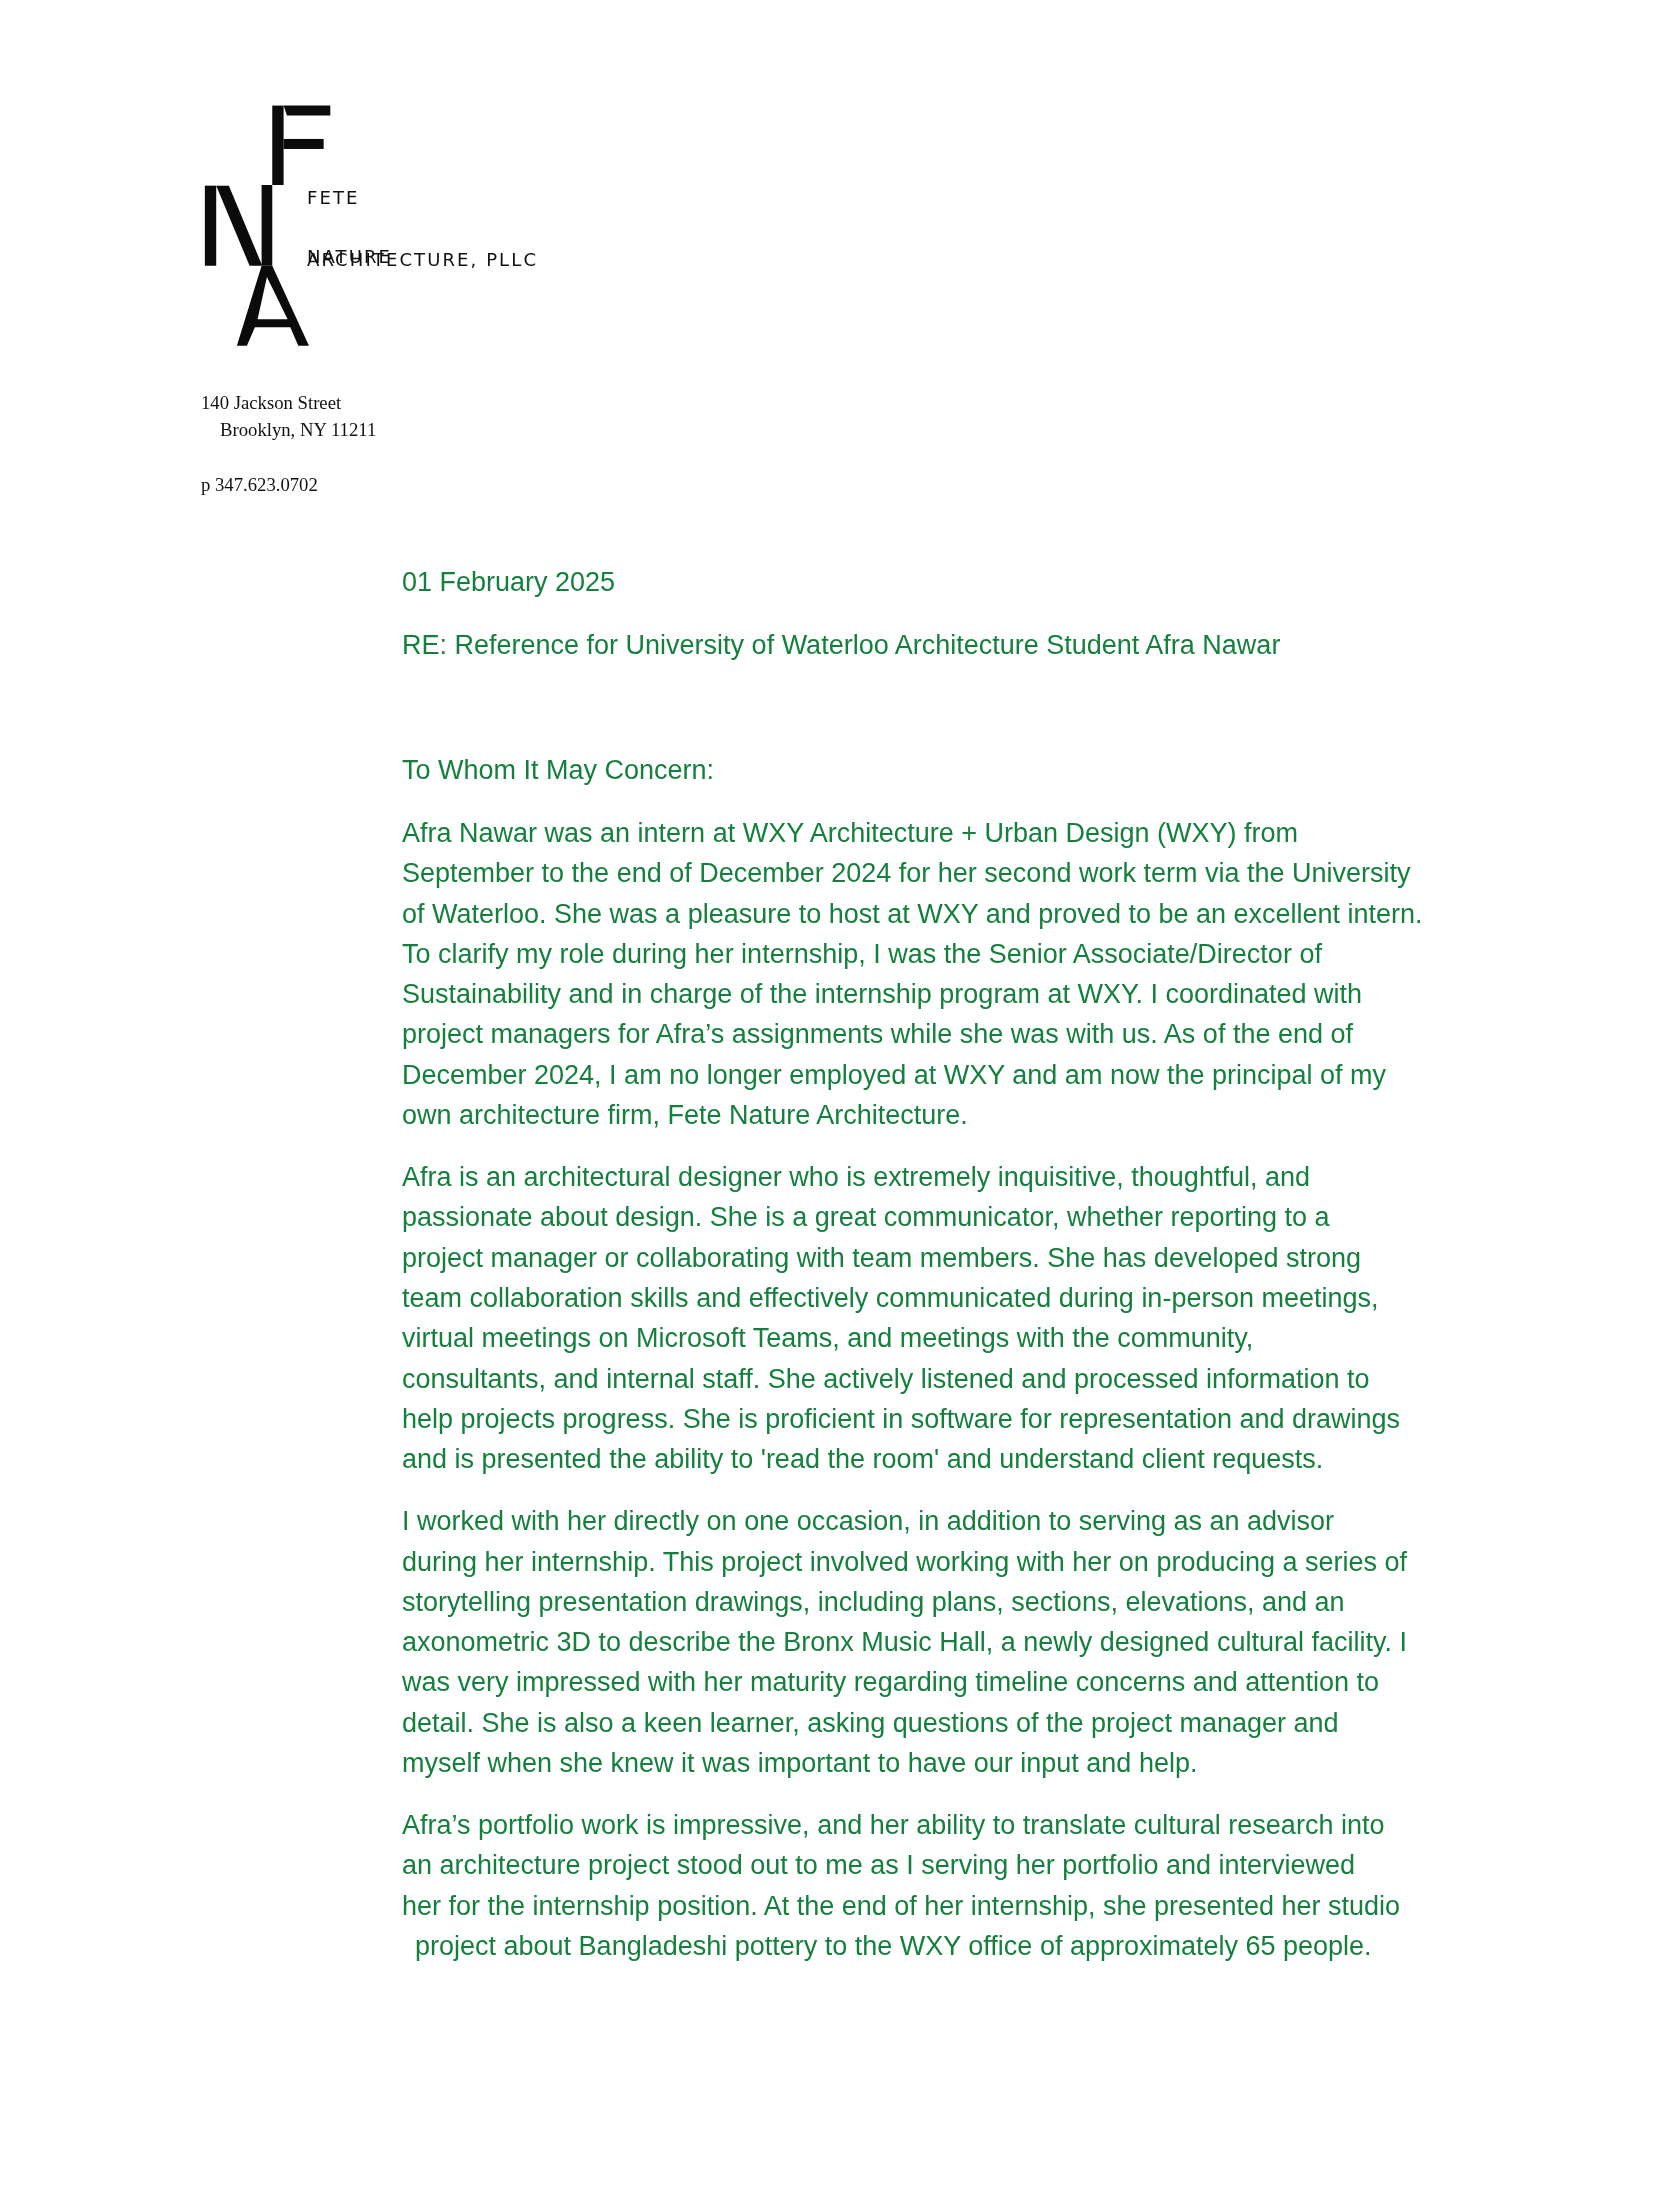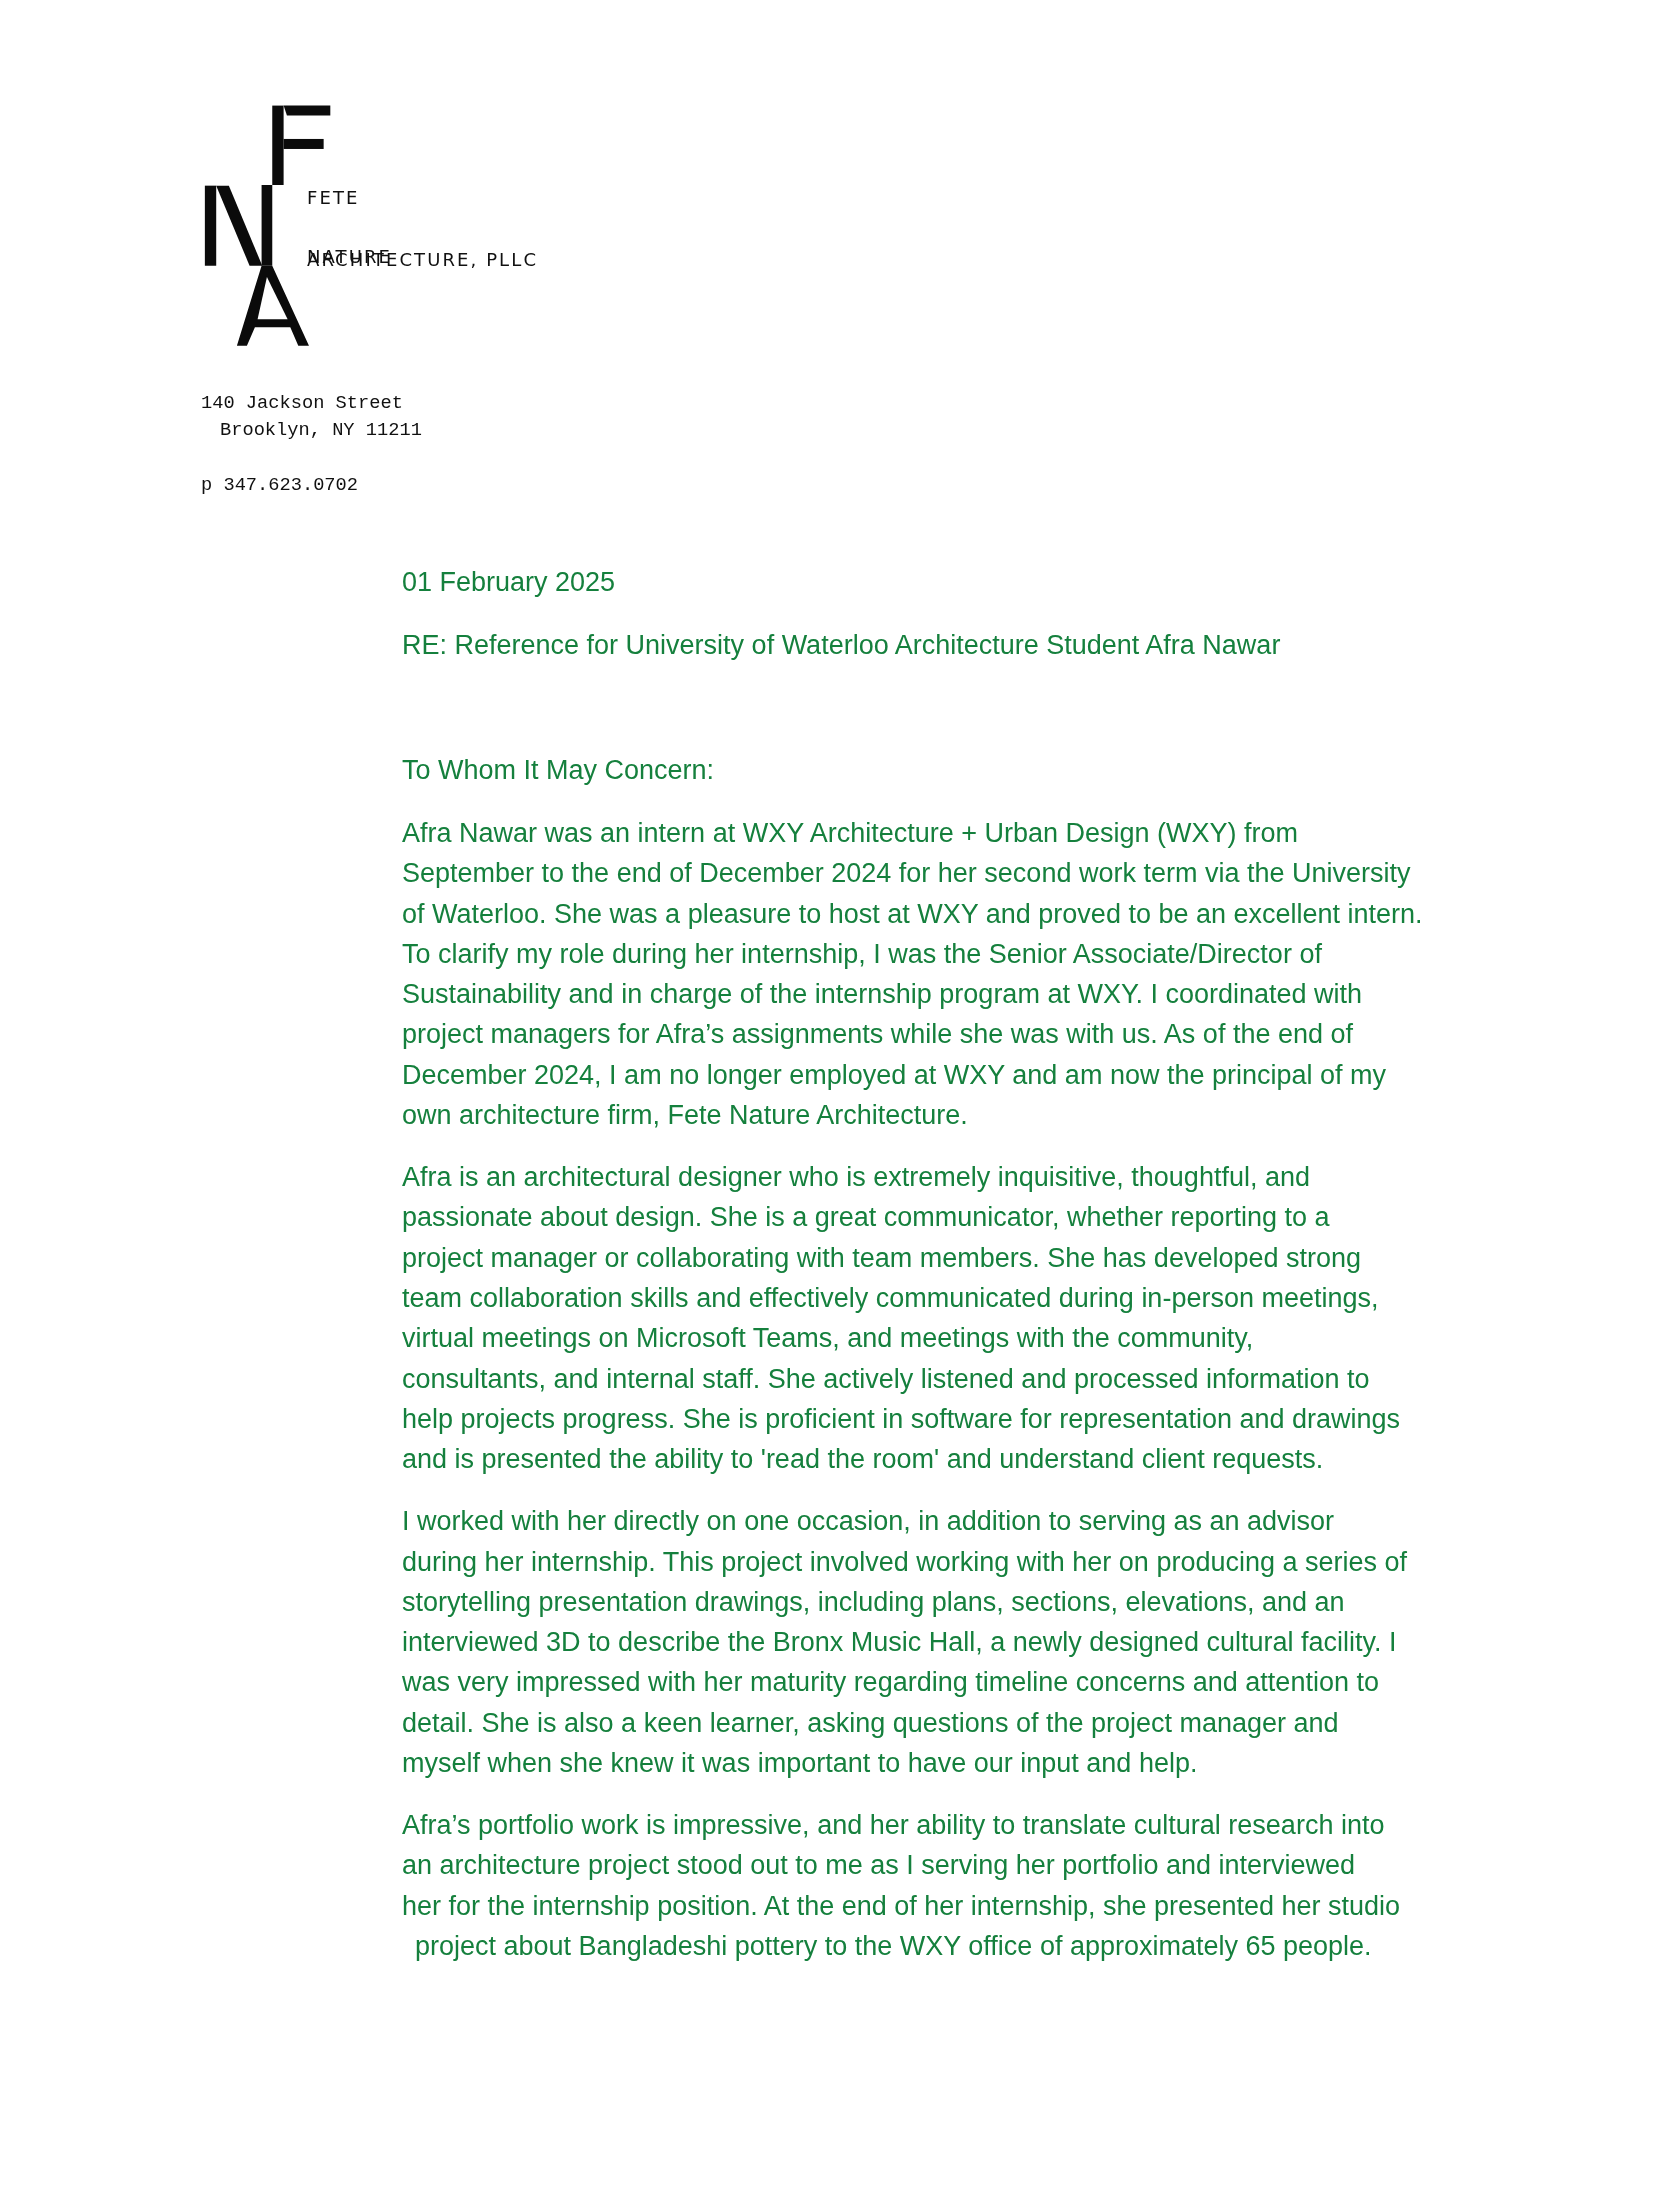--- a/index.html
+++ b/index.html
@@ -8,21 +8,21 @@
 
   
   .logo { position: absolute; left: 0; top: 0; width: 601px; height: 374px; }
   .logo svg { position: absolute; left: 0; top: 0; }
   .logo-text { position: absolute; left: 307px; font-family: "DejaVu Sans", sans-serif; font-size: 18px; letter-spacing: 2.1px; line-height: 1; color: #111; white-space: nowrap; }
   .logo-text.l1 { top: 189px; }
   .logo-text.l2 { top: 220px; margin-top: 28px; }
   .logo-text.l3 { top: 251px; }
 
   
-  .addr { position: absolute; left: 201px; font-family: Liberation Mono, monospace; font-size: 18.7px; line-height: 1; color: #111; white-space: nowrap; }
+  .addr { position: absolute; left: 201px; font-family: Liberation Serif, serif; font-size: 18.7px; line-height: 1; color: #111; white-space: nowrap; }
   .addr.a1 { top: 394px; }
   .addr.a2 { top: 421px; margin-left: 19px; }
   .addr.a3 { top: 476px; }
 
   
   .line { position: absolute; left: 402px; font-family: "Liberation Sans", sans-serif; font-size: 27px; line-height: 1; color: #15803d; white-space: nowrap; }
 </style>
 </head>
 <body>
 
@@ -75,21 +75,21 @@
         <div class="line" style="top: 1285px;">team collaboration skills and effectively communicated during in-person meetings,</div>
         <div class="line" style="top: 1325px;">virtual meetings on Microsoft Teams, and meetings with the community,</div>
         <div class="line" style="top: 1366px;">consultants, and internal staff. She actively listened and processed information to</div>
         <div class="line" style="top: 1406px;">help projects progress. She is proficient in software for representation and drawings</div>
         <div class="line" style="top: 1446px;">and is presented the ability to 'read the room' and understand client requests.</div>
       </div>
       <div>
         <div class="line" style="top: 1508px;">I worked with her directly on one occasion, in addition to serving as an advisor</div>
         <div class="line" style="top: 1549px;">during her internship. This project involved working with her on producing a series of</div>
         <div class="line" style="top: 1589px;">storytelling presentation drawings, including plans, sections, elevations, and an</div>
-        <div class="line" style="top: 1629px;">interviewed 3D to describe the Bronx Music Hall, a newly designed cultural facility. I</div>
+        <div class="line" style="top: 1629px;">axonometric 3D to describe the Bronx Music Hall, a newly designed cultural facility. I</div>
         <div class="line" style="top: 1669px;">was very impressed with her maturity regarding timeline concerns and attention to</div>
         <div class="line" style="top: 1710px;">detail. She is also a keen learner, asking questions of the project manager and</div>
         <div class="line" style="top: 1750px;">myself when she knew it was important to have our input and help.</div>
       </div>
       <div>
         <div class="line" style="top: 1812px;">Afra’s portfolio work is impressive, and her ability to translate cultural research into</div>
         <div class="line" style="top: 1852px;">an architecture project stood out to me as I serving her portfolio and interviewed</div>
         <div class="line" style="top: 1893px;">her for the internship position. At the end of her internship, she presented her studio</div>
         <div class="line" style="top: 1933px; margin-left: 13px;">project about Bangladeshi pottery to the WXY office of approximately 65 people.</div>
       </div>

